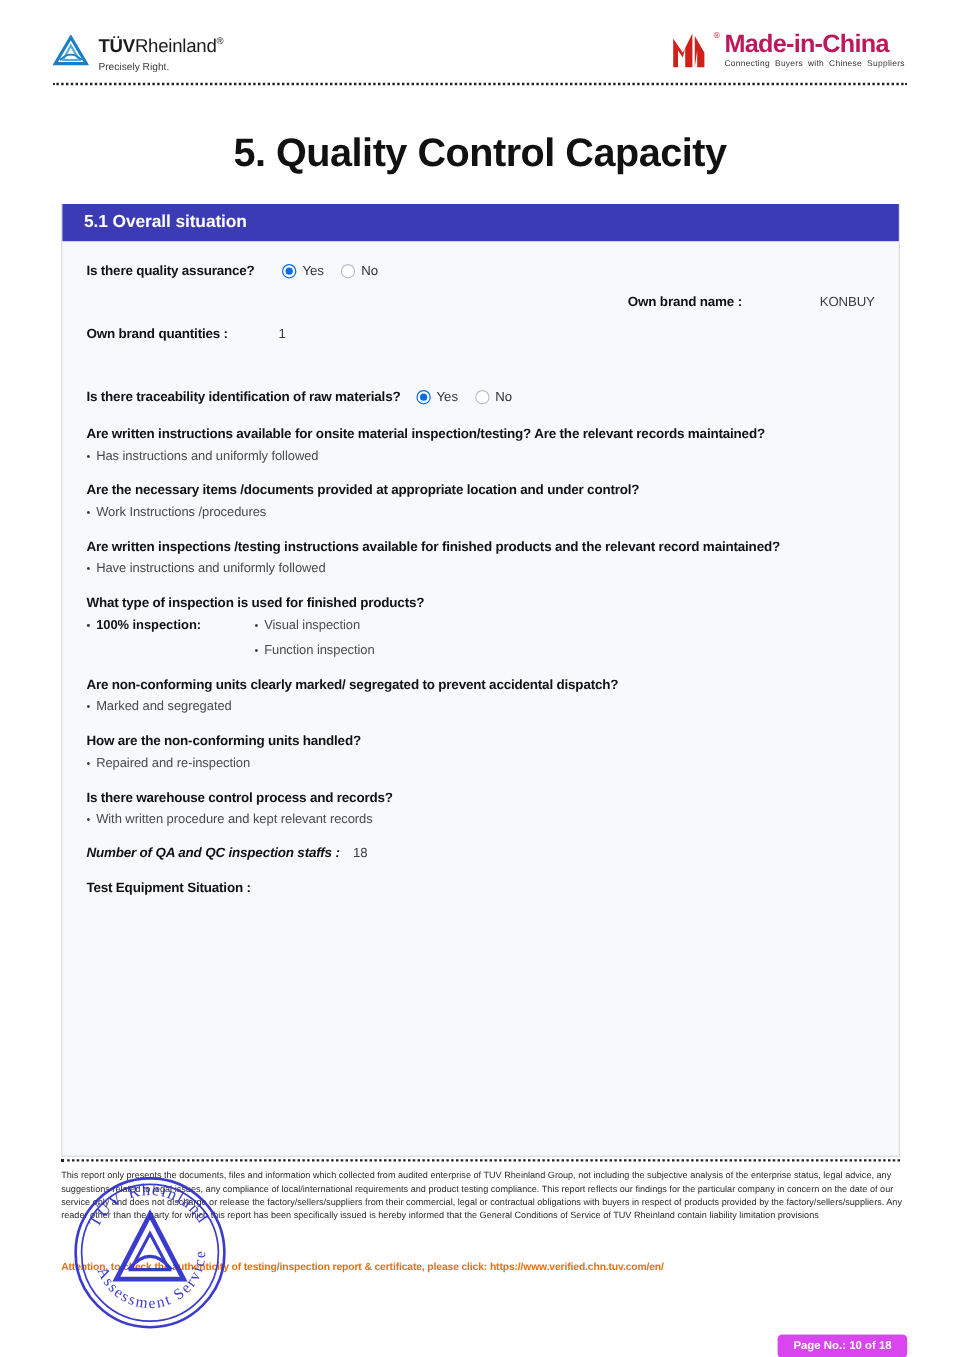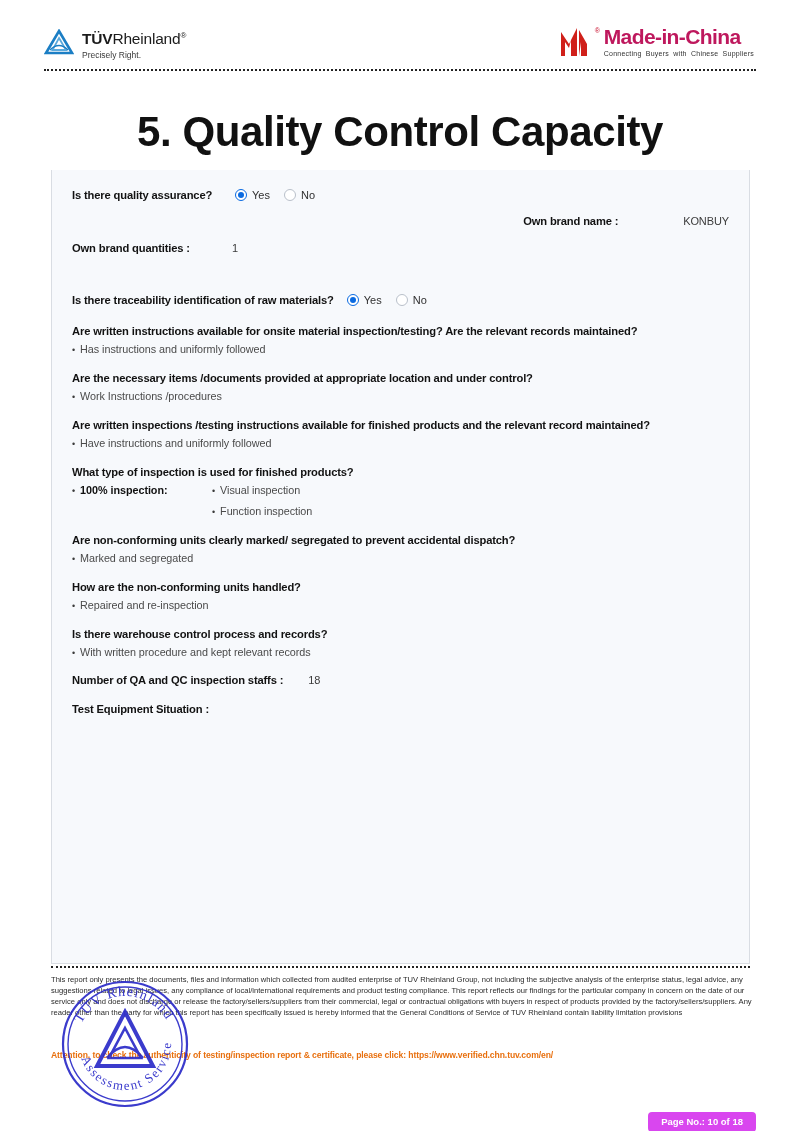--- a/index.html
+++ b/index.html
@@ -32,21 +32,21 @@
   .mic-reg { position: absolute; left: 36px; top: 1px; font-size: 7px; color: #c8102e; }
 
   .dotted-top {
     position: absolute; left: 44px; top: 69px; width: 712px; height: 0;
     border-top: 2px dotted #222;
   }
 
   
   .doc-title {
     position: absolute; left: 0; top: 108px; width: 800px;
-    text-align: center; font-size: 42px; font-weight: 600;
+    text-align: center; font-size: 33px; font-weight: 600;
     letter-spacing: -0.4px; color: #111;
   }
 
   
   .panel {
     position: absolute; left: 51px; top: 170px; width: 699px; height: 794px;
     background: #f7f9fc; border: 1px solid #d9dde3; border-top: none;
   }
   .sec-head {
     background: #3b3bb5; color: #ffffff;
@@ -157,20 +157,21 @@
       <div class="mic-reg">®</div>
     </div>
 
     <div class="dotted-top"></div>
   </div>
 
   <div class="doc-title">5. Quality Control Capacity</div>
 
   <div class="panel">
 
+    <div class="sec-head">5.1 Overall situation</div>
     <div class="sec-body">
 
       <div class="row" style="margin-top:19px;">
         <div class="qlabel" style="width:163px;">Is there quality assurance?</div>
         <div class="radio-group">
           <div class="radio-opt">
             <span class="radio on"></span>
             <span class="radio-label">Yes</span>
           </div>
           <div class="radio-opt">
@@ -273,21 +274,21 @@
 
       <div class="qblock" style="margin-top:17px;">
         <div class="qlabel">Is there warehouse control process and records?</div>
         <div class="ans">
             <span class="bullet">•</span>
             <span>With written procedure and kept relevant records</span>
           </div>
       </div>
 
       <div class="row" style="margin-top:16px;">
-        <div class="qlabel" style="margin-right:25px;">Number of QA and QC inspection staffs :</div>
+        <div class="qlabel" style="margin-right:11px;font-style:italic;">Number of QA and QC inspection staffs :</div>
         <div class="qval">18</div>
       </div>
 
       <div class="row" style="margin-top:17px;">
         <div class="qlabel" style="margin-right:11px;">Test Equipment Situation :</div>
         <div class="qval"></div>
       </div>
 
     </div>
   </div>

